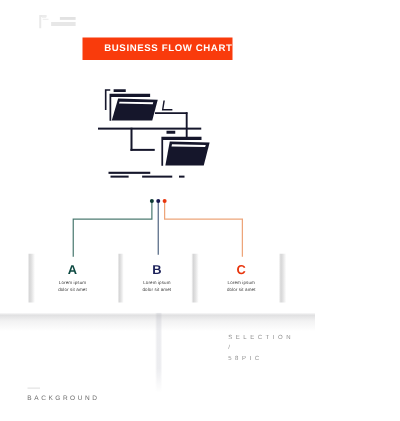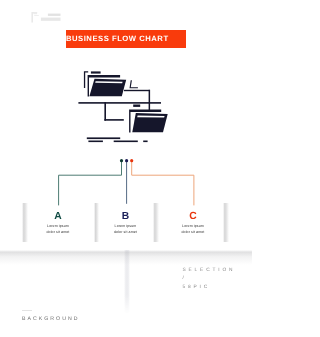--- a/index.html
+++ b/index.html
@@ -4,21 +4,21 @@
 <style>
   html,body{margin:0;padding:0;}
   body{width:252px;height:337px;background:#ffffff;font-family:"Liberation Sans",sans-serif;overflow:hidden;-webkit-font-smoothing:antialiased;-moz-osx-font-smoothing:grayscale;text-rendering:geometricPrecision;}
   .page{position:relative;width:252px;height:337px;background:#fff;transform:translateZ(0);will-change:transform;}
 
   
   .wm{position:absolute;left:29px;top:10px;width:34px;height:14px;}
 
   
   .banner{position:absolute;left:66px;top:30px;width:120px;height:18px;background:#F93B0C;
-          display:flex;align-items:center;justify-content:flex-start;}
+          display:flex;align-items:center;justify-content:flex-end;}
   .banner-txt{color:#fff;font-size:7.7px;font-weight:bold;letter-spacing:.5px;line-height:1;}
 
   
   .illus{position:absolute;left:78px;top:66px;width:96px;height:82px;}
 
   
   .conn{position:absolute;left:0;top:150px;width:252px;height:60px;}
 
   
   .cards{position:absolute;left:0;top:203.6px;width:252px;height:38.4px;}

